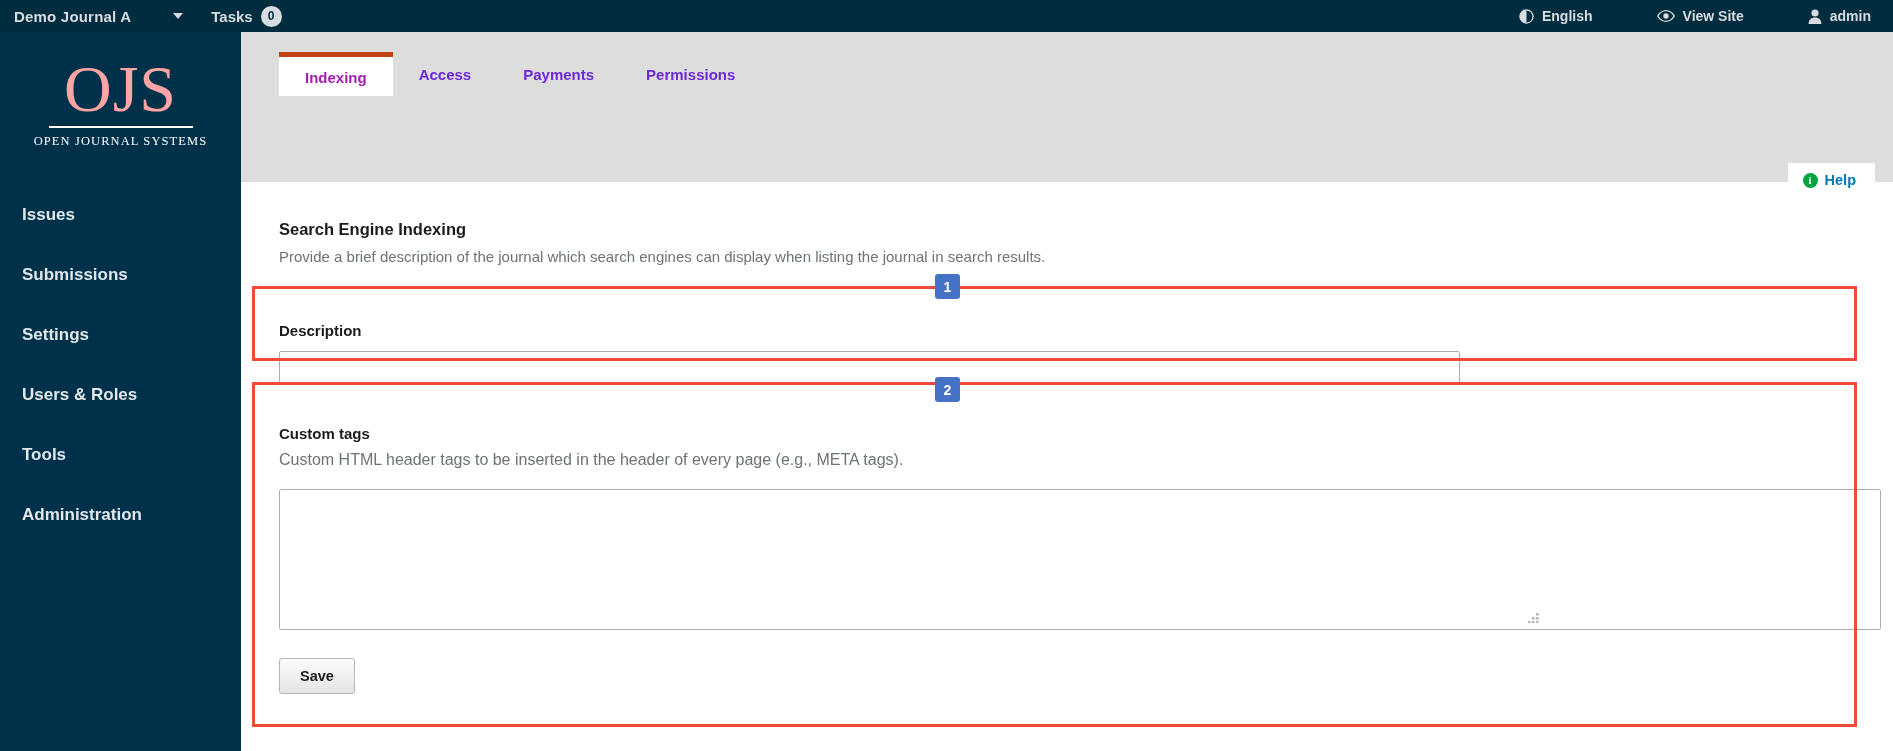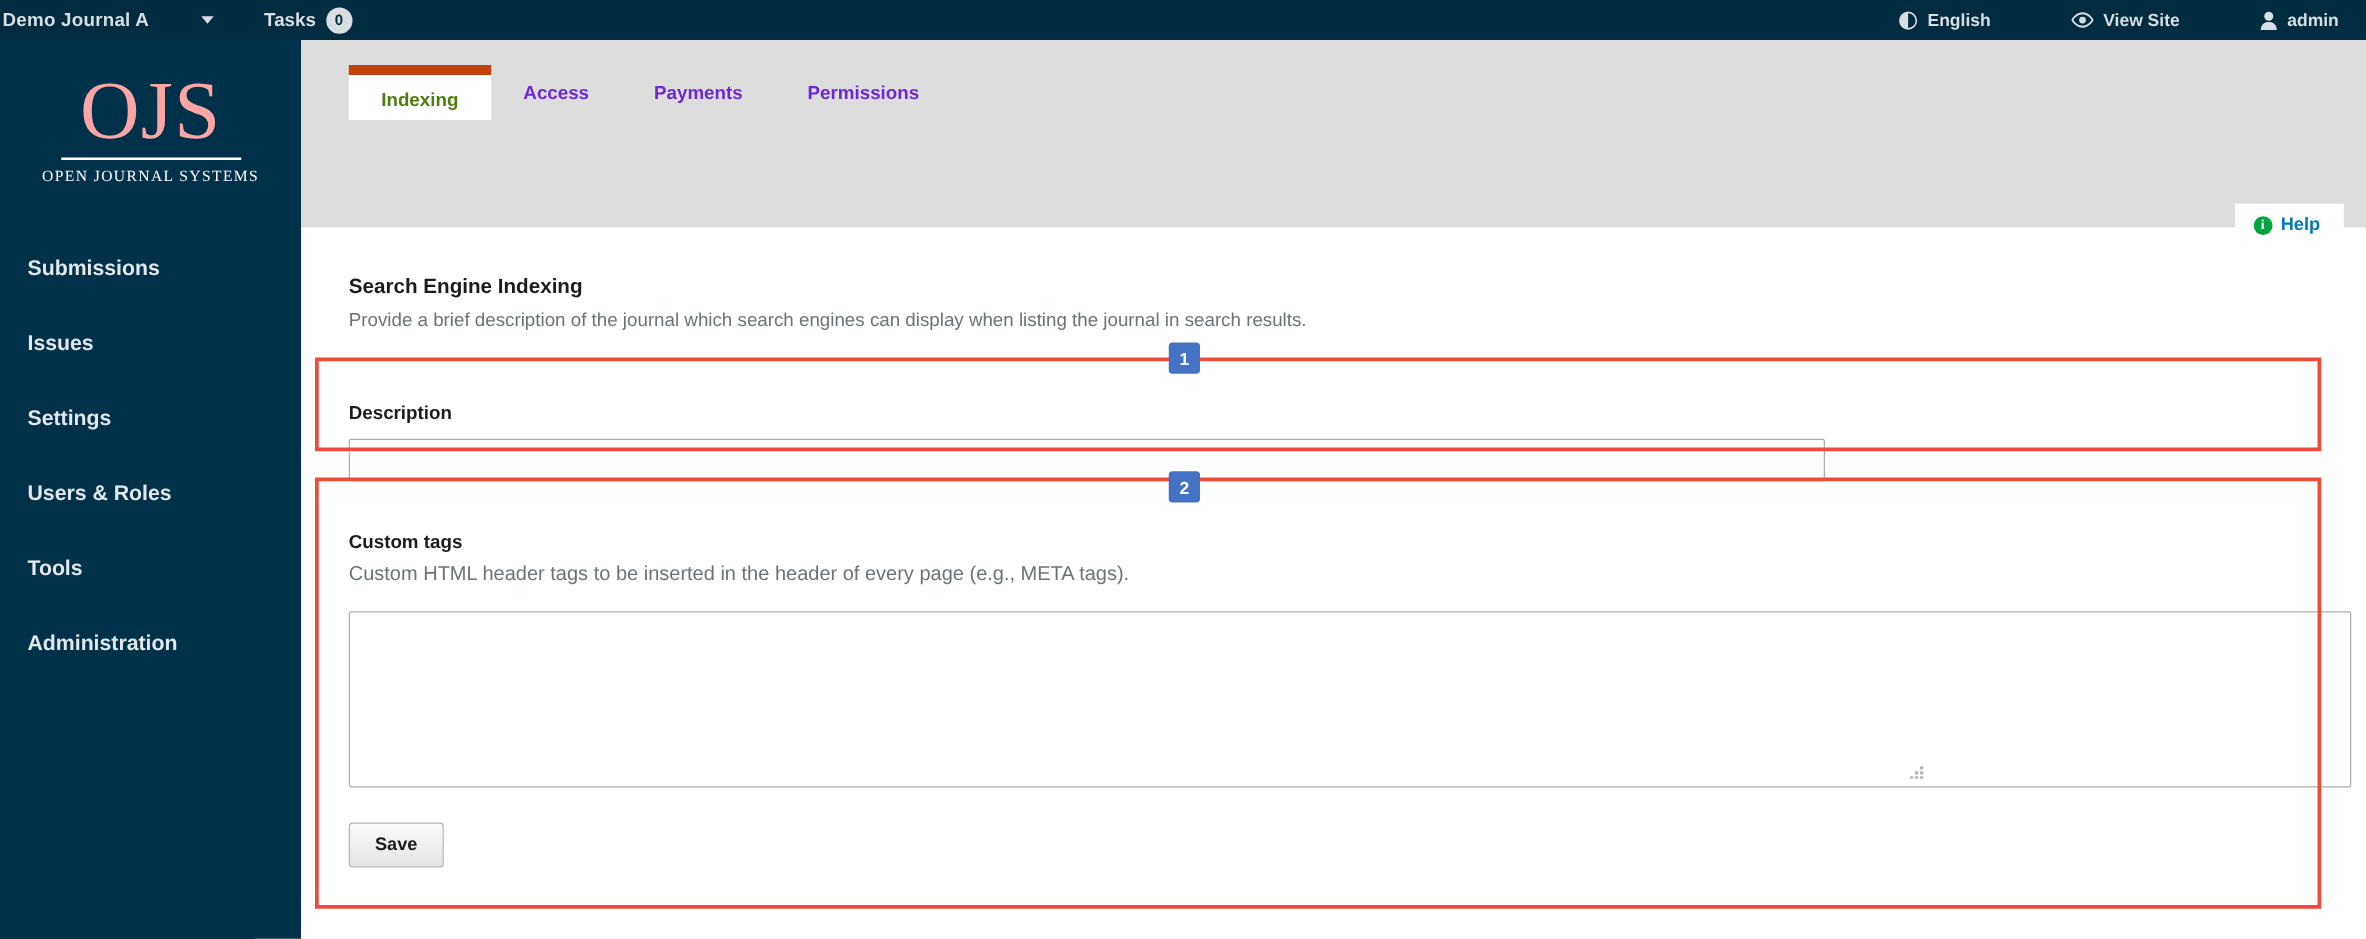--- a/index.html
+++ b/index.html
@@ -13,36 +13,36 @@
 
   
   #topbar {
     position: absolute; top: 0; left: 0;
     width: 1893px; height: 32px;
     background: #002C40;
     display: flex; align-items: center;
   }
   .journal-select {
     display: flex; align-items: center;
-    margin-left: 2px; height: 32px;
+    margin-left: 14px; height: 32px;
     cursor: pointer;
   }
   .journal-select .jname {
     color: #d8dde1; font-size: 15px; font-weight: bold;
     letter-spacing: .2px;
   }
   .caret-down {
     width: 0; height: 0; margin-left: 42px;
     border-left: 5px solid transparent;
     border-right: 5px solid transparent;
     border-top: 6px solid #d8dde1;
   }
   .tasks-wrap {
     display: flex; align-items: center;
-    margin-left: 40px; height: 26px; cursor: pointer;
+    margin-left: 28px; height: 26px; cursor: pointer;
   }
   .tasks-wrap .tlabel {
     color: #d8dde1; font-size: 15px; font-weight: bold;
   }
   .tasks-badge {
     margin-left: 8px;
     width: 21px; height: 21px; border-radius: 50%;
     background: #d8dde1; color: #002C40;
     font-size: 12px; font-weight: bold;
     display: flex; align-items: center; justify-content: center;
@@ -108,22 +108,22 @@
     height: 44px;
     display: flex; align-items: flex-end;
   }
   .tab {
     position: relative;
     padding: 0 26px; height: 44px; line-height: 46px;
     font-size: 15px; font-weight: bold;
     color: #6d28d9; cursor: pointer;
   }
   .tab.active {
-    background: #ffffff; color: #4d7c0f;
-    border-top: 8px solid #c2410c;
+    background: #ffffff; color: #a21caf;
+    border-top: 5px solid #c2410c;
     line-height: 42px;
   }
   #content-panel {
     position: absolute; top: 150px; left: 0;
     width: 1652px; height: 569px;
     background: #ffffff;
   }
   #help-btn {
     position: absolute; top: 131px; right: 18px;
     background: #ffffff;
@@ -258,22 +258,22 @@
 
 <div id="sidebar">
 
   <div id="logo">
     <div class="ojs">OJS</div>
     <div class="rule"></div>
     <div class="sub">OPEN JOURNAL SYSTEMS</div>
   </div>
 
   <nav class="nav-list">
+    <a class="nav-item">Issues</a>
     <a class="nav-item">Submissions</a>
-    <a class="nav-item">Issues</a>
     <a class="nav-item">Settings</a>
     <a class="nav-item">Users &amp; Roles</a>
     <a class="nav-item">Tools</a>
     <a class="nav-item">Administration</a>
   </nav>
 </div>
 
 <div id="main">
 
 

